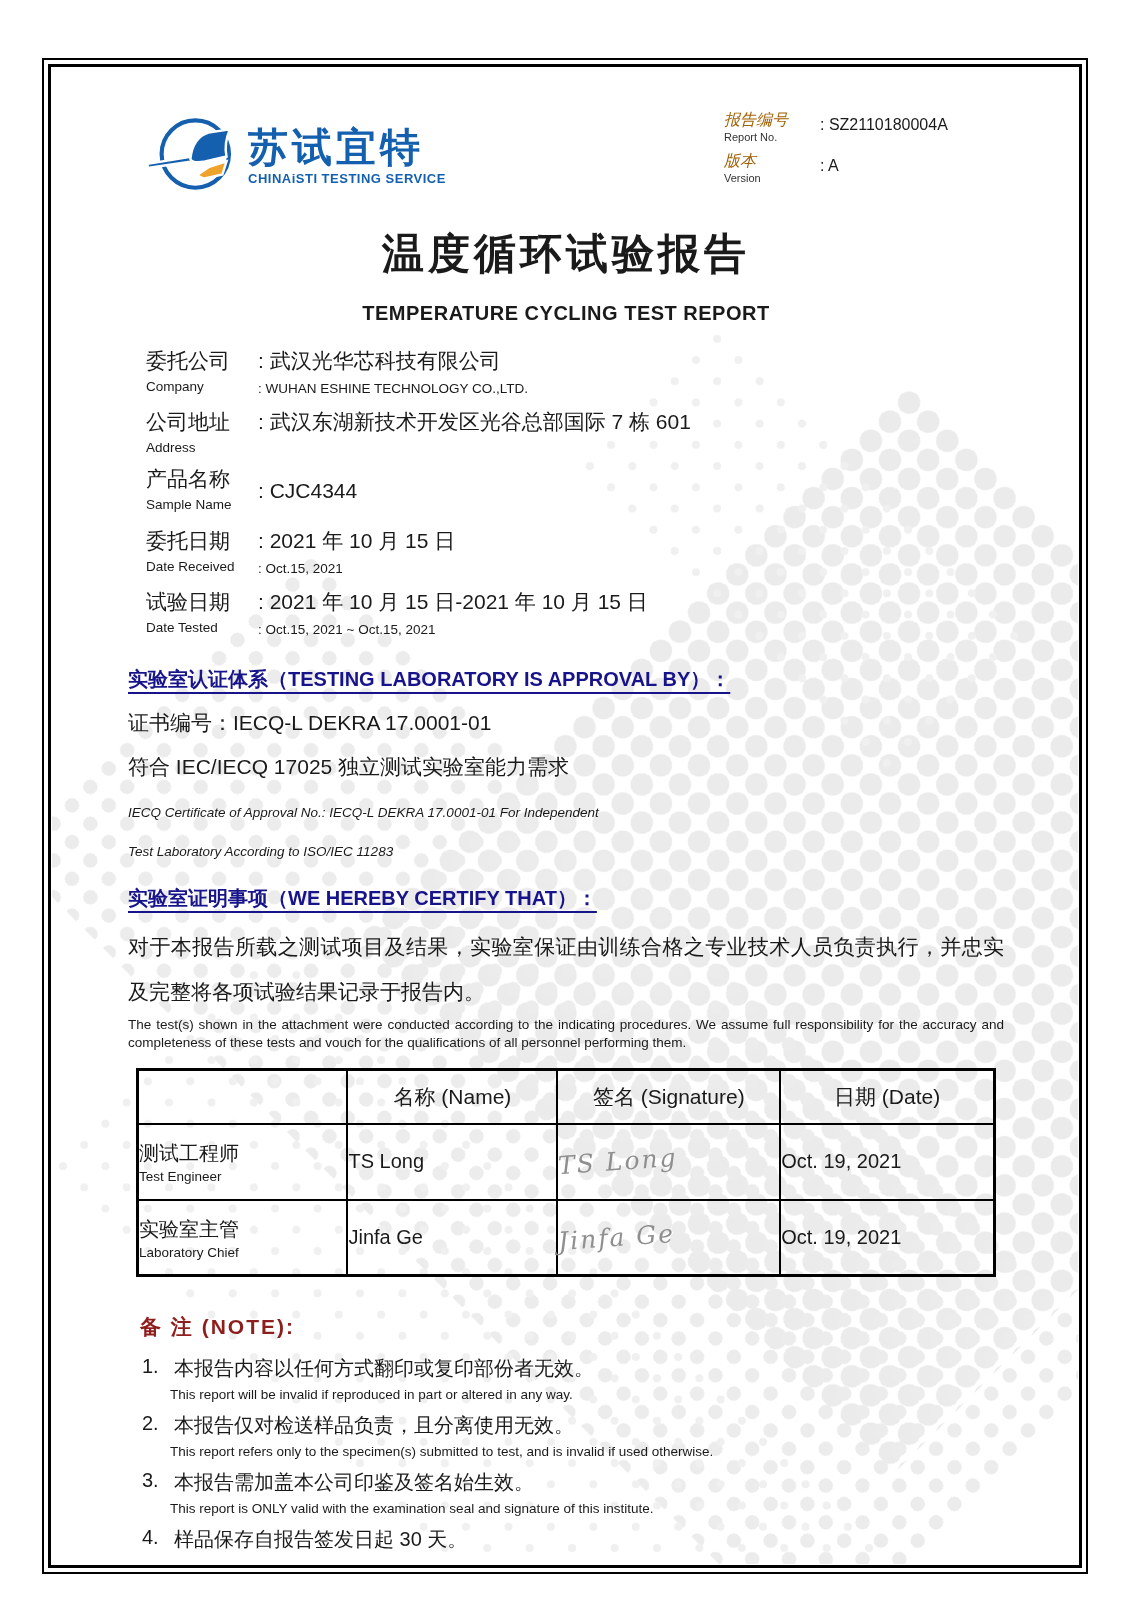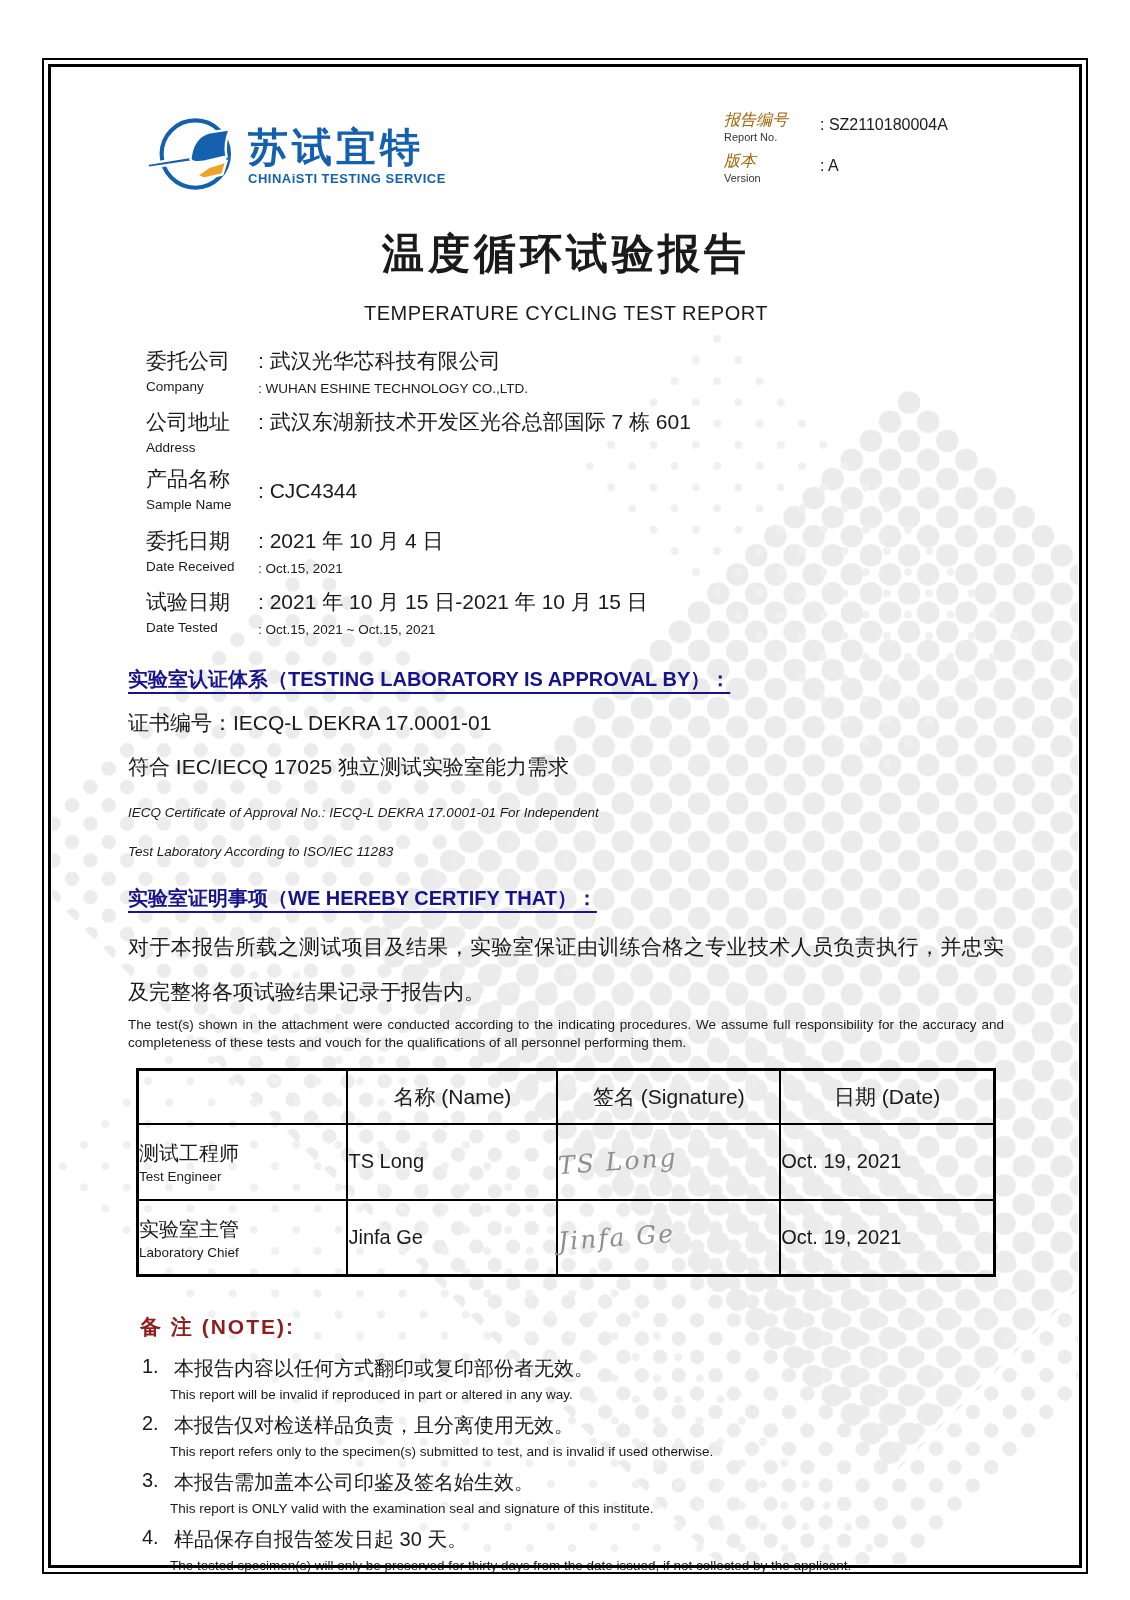--- a/index.html
+++ b/index.html
@@ -28,21 +28,21 @@
   .logo-en { font-size:13px; font-weight:bold; color:#1460ae; letter-spacing:0.5px; margin-top:3px; }
   .meta { margin-top:6px; width:280px; font-size:15px; }
   .meta-row { display:flex; margin-bottom:8px; }
   .meta-label { width:96px; }
   .ml-cn { font-size:16px; color:#a16207;font-style:italic; }
   .ml-en { font-size:11px; color:#333; }
   .meta-value { font-size:16px; padding-top:6px; white-space:nowrap; }
 
   
   .title-cn { text-align:center; font-size:42px; font-weight:bold; letter-spacing:4px; margin-top:26px; font-family:"DejaVu Sans",sans-serif; }
-  .title-en { text-align:center; font-size:20px; font-weight:normal; letter-spacing:0.5px; margin-top:20px; }
+  .title-en { text-align:center; font-size:20px; font-weight:bold; letter-spacing:0.5px; margin-top:20px; }
 
   
   .info { margin-top:22px; margin-left:18px; }
   .info-row { display:flex; margin-bottom:10px; }
   .i-label { width:112px; flex:none; }
   .i-label-cn { font-size:21px; }
   .i-label-en { font-size:13.5px; margin-top:4px; }
   .i-value { flex:1; }
   .i-value-cn { font-size:21px; }
   .i-value-en { font-size:13.5px; margin-top:5px; line-height:1.35; }
@@ -160,21 +160,21 @@
           <div class="i-value-cn">: CJC4344</div>
         </div>
       </div>
 
       <div class="info-row">
         <div class="i-label">
           <div class="i-label-cn">委托日期</div>
           <div class="i-label-en">Date Received</div>
         </div>
         <div class="i-value">
-          <div class="i-value-cn">: 2021 年 10 月 4 日</div>
+          <div class="i-value-cn">: 2021 年 10 月 15 日</div>
           <div class="i-value-en">: Oct.15, 2021</div>
         </div>
       </div>
 
       <div class="info-row">
         <div class="i-label">
           <div class="i-label-cn">试验日期</div>
           <div class="i-label-en">Date Tested</div>
         </div>
         <div class="i-value">
@@ -252,18 +252,17 @@
 
       <div class="note-item">
         <span class="note-num">3.</span>
         <div class="note-cn">本报告需加盖本公司印鉴及签名始生效。</div>
         <div class="note-en">This report is ONLY valid with the examination seal and signature of this institute.</div>
       </div>
 
       <div class="note-item">
         <span class="note-num">4.</span>
         <div class="note-cn">样品保存自报告签发日起 30 天。</div>
-        <div class="note-en">The tested specimen(s) will only be preserved for thirty days from the date issued, if not collected by the applicant.</div>
       </div>
 
     </div>
   </div>
 </div>
 
 </body></html>

